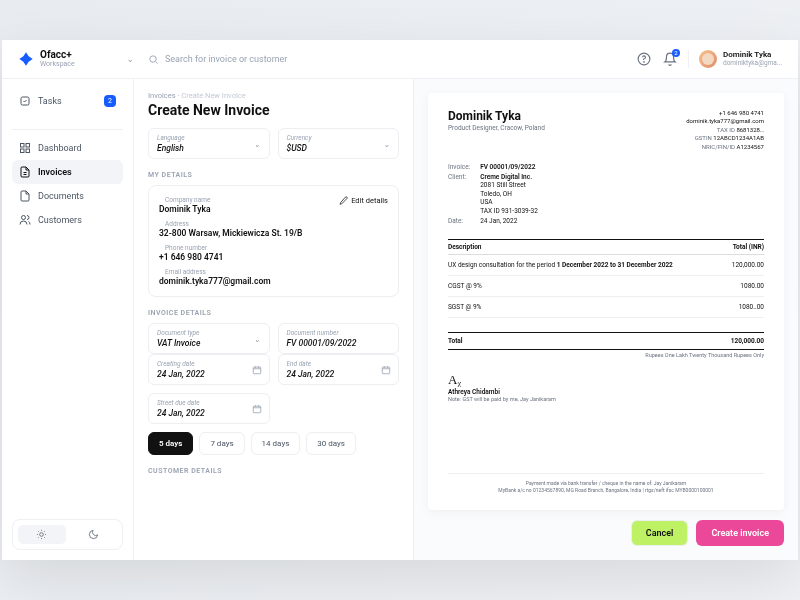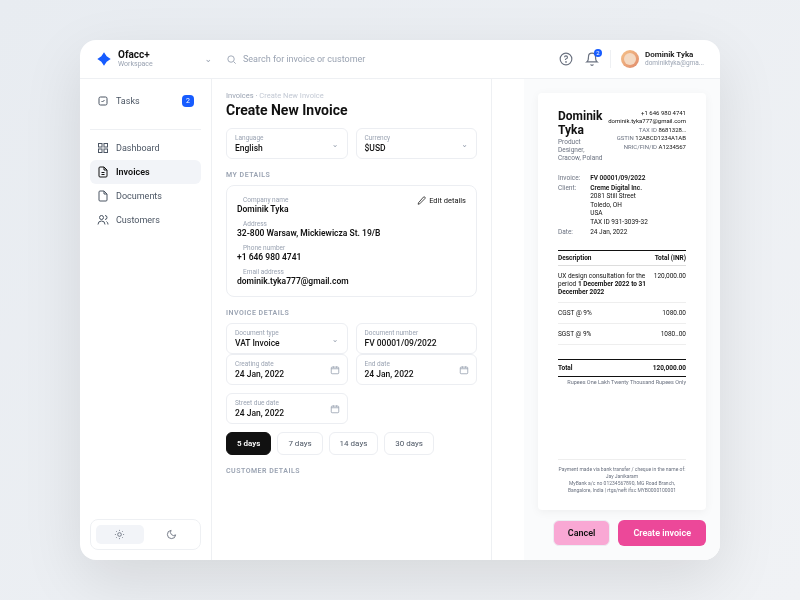--- a/index.html
+++ b/index.html
@@ -1,17 +1,17 @@
 <!DOCTYPE html>
 <html><head>
 <meta charset="utf-8">
 <style>
 * { margin: 0; padding: 0; box-sizing: border-box; font-family: -apple-system, BlinkMacSystemFont, "Segoe UI", Roboto, Arial, sans-serif; }
 body { background: linear-gradient(135deg, #e8ecf1 0%, #f0f2f5 100%); width: 800px; height: 600px; overflow: hidden; display: flex; align-items: center; justify-content: center; }
-.app { width: 640px; height: 520px; background: #fff; border-radius: 16px; box-shadow: 0 20px 60px rgba(0,0,0,0.1); display: flex; flex-direction: column; overflow: hidden; }
+.app { width: 796px; height: 520px; background: #fff; border-radius: 1px; box-shadow: 0 20px 60px rgba(0,0,0,0.1); display: flex; flex-direction: column; overflow: hidden; }
 .topbar { display: flex; align-items: center; padding: 10px 16px; border-bottom: 1px solid #eef0f3; gap: 14px; }
 .brand { display: flex; align-items: center; gap: 6px; width: 116px; }
 .brand-logo { width: 16px; height: 16px; }
 .brand-text { font-size: 10px; font-weight: 700; color: #111; line-height: 1; }
 .brand-sub { font-size: 7px; color: #9aa3b2; }
 .brand-chev { color: #9aa3b2; font-size: 9px; margin-left: auto; }
 .searchbar { flex: 1; display: flex; align-items: center; gap: 6px; color: #9aa3b2; font-size: 9px; }
 .searchbar svg { width: 11px; height: 11px; }
 .top-actions { display: flex; align-items: center; gap: 10px; }
 .icon-btn { width: 16px; height: 16px; display: flex; align-items: center; justify-content: center; color: #6b7280; position: relative; }
@@ -25,27 +25,27 @@
 .sidebar { width: 132px; border-right: 1px solid #eef0f3; padding: 10px 10px; display: flex; flex-direction: column; font-size: 9px; }
 .side-item { display: flex; align-items: center; gap: 7px; padding: 6px 7px; border-radius: 6px; color: #4b5563; cursor: pointer; }
 .side-item.active { background: #f2f4f8; color: #111; font-weight: 600; }
 .side-item svg { width: 12px; height: 12px; }
 .side-badge { margin-left: auto; background: #175cff; color: #fff; font-size: 7px; padding: 0 4px; border-radius: 4px; line-height: 12px; height: 12px; }
 .side-gap { height: 10px; }
 .side-divider { height: 1px; background: #eef0f3; margin: 6px 0; }
 .side-bottom { margin-top: auto; display: flex; gap: 4px; padding: 5px; border: 1px solid #eef0f3; border-radius: 8px; }
 .theme-btn { flex: 1; padding: 4px 0; display: flex; align-items: center; justify-content: center; border-radius: 5px; color: #6b7280; }
 .theme-btn.active { background: #f2f4f8; }
-.main { flex: 1; display: flex; overflow: hidden; gap: 32px; }
+.main { flex: 1; display: flex; overflow: hidden; }
 .form-pane { width: 280px; padding: 12px 14px; overflow-y: auto; font-size: 9px; border-right: 1px solid #eef0f3; }
 .crumbs { font-size: 7.5px; color: #9aa3b2; }
 .crumbs .cur { color: #c3c9d4; }
 h1.page-title { font-size: 14px; font-weight: 700; color: #111; margin: 2px 0 10px; }
 .row { display: flex; gap: 8px; }
-.field { flex: 1; border: 1px solid #eceef2; border-radius: 6px; padding: 5px 8px; position: relative; }
+.field { flex: 1; border: 1px solid #eceef2; border-radius: 6px; padding: 5px 8px; position: relative; font-style: italic; }
 .field-label { font-size: 6.5px; color: #9aa3b2; margin-bottom: 1px; }
 .field-value { font-size: 8.5px; color: #111; font-weight: 500; }
 .field-chev { position: absolute; right: 8px; top: 50%; transform: translateY(-50%); color: #9aa3b2; font-size: 8px; }
 .field-cal { position: absolute; right: 7px; top: 50%; transform: translateY(-50%); color: #9aa3b2; }
 .section-title { font-size: 7px; color: #9aa3b2; letter-spacing: 0.5px; margin: 12px 0 6px; font-weight: 600; }
 .card { border: 1px solid #eceef2; border-radius: 8px; padding: 10px; }
 .det-label { font-size: 6.5px; color: #9aa3b2; padding-left: 6px; }
 .det-value { font-size: 8.5px; color: #111; font-weight: 600; margin-bottom: 6px; }
 .edit-link { position: absolute; right: 10px; top: 10px; font-size: 7.5px; color: #111; display: flex; align-items: center; gap: 3px; }
 .card-rel { position: relative; }
@@ -69,21 +69,21 @@
 .doc-row strong { font-weight: 700; }
 .doc-total { display: flex; justify-content: space-between; padding: 4px 0; font-weight: 700; border-top: 1px solid #111; border-bottom: 1px solid #111; margin-top: 14px; font-size: 6.5px; }
 .doc-words { text-align: right; font-size: 5.5px; color: #6b7280; margin-top: 2px; }
 .sig { margin-top: 14px; }
 .sig-line { font-family: cursive; font-size: 13px; color: #111; }
 .sig-name { font-size: 6.5px; font-weight: 600; }
 .sig-note { font-size: 5.5px; color: #6b7280; }
 .doc-footer { margin-top: auto; border-top: 1px solid #eee; padding-top: 6px; text-align: center; font-size: 5px; color: #6b7280; line-height: 1.4; }
 .actions { display: flex; justify-content: flex-end; gap: 8px; padding-top: 10px; }
 .btn { padding: 7px 14px; border-radius: 6px; font-size: 9px; font-weight: 600; cursor: pointer; border: 1px solid transparent; }
-.btn-sec { background: #f9a8d4; border-color: #eceef2; color: #111; }
+.btn-sec { background: #bef264; border-color: #eceef2; color: #111; }
 .btn-pri { background: #ec4899; color: #fff; }
 ::-webkit-scrollbar { width: 0; }
 </style>
 </head>
 <body>
 
 <div class="app">
 
   <div class="topbar">
     <div class="brand">
@@ -328,20 +328,25 @@
               <span>SGST @ 9%</span>
               <span>1080..00</span>
             </div>
             <div class="doc-total">
               <span>Total</span>
               <span>120,000.00</span>
             </div>
             <div class="doc-words">Rupees One Lakh Twenty Thousand Rupees Only</div>
           </div>
 
+          <div class="sig">
+            <div class="sig-line">Aᵪ</div>
+            <div class="sig-name">Athreya Chidambi</div>
+            <div class="sig-note">Note: GST will be paid by me, Jay Janikaram</div>
+          </div>
 
           <div class="doc-footer">
             <div>Payment made via bank transfer / cheque in the name of: Jay Janikaram</div>
             <div>MyBank a/c no 01234567890, MG Road Branch, Bangalore, India | rtgs/neft ifsc MYB0000100001</div>
           </div>
         </div>
 
         <div class="actions">
           <button class="btn btn-sec">Cancel</button>
           <button class="btn btn-pri">Create invoice</button>

